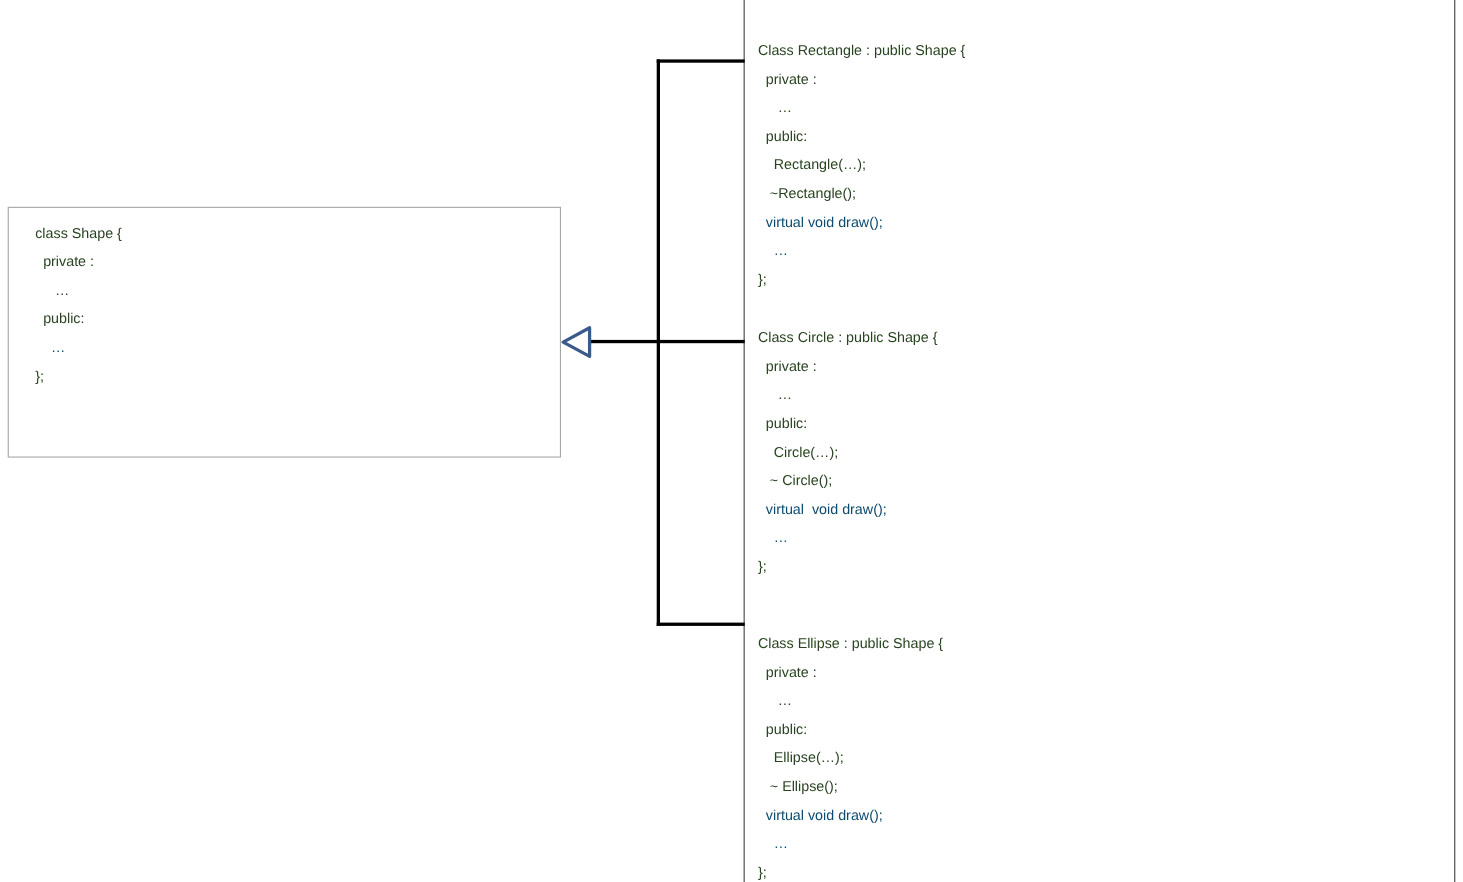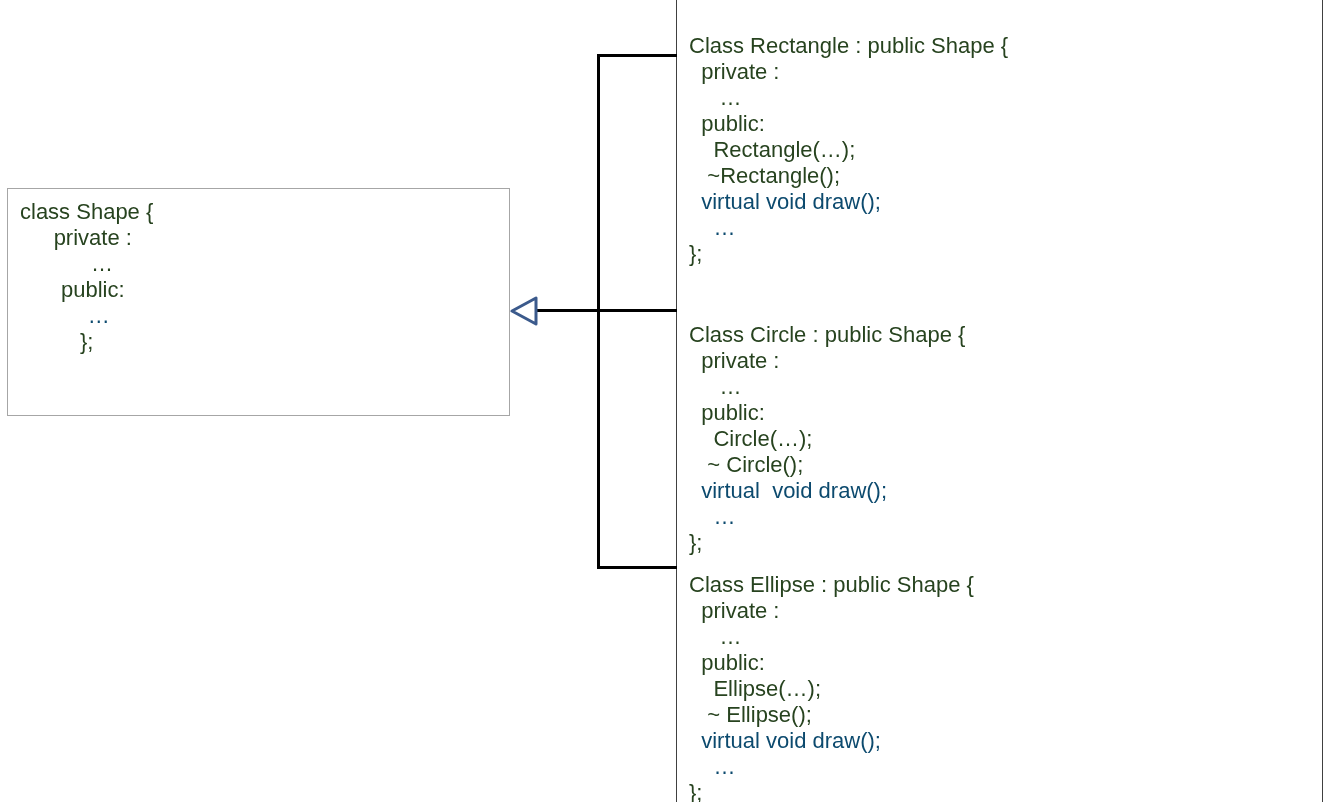--- a/index.html
+++ b/index.html
@@ -43,35 +43,35 @@
     width: 503px;
     height: 228px;
     border: 1px solid #a6a6a6;
     background: #ffffff;
   }
 
   
   .code-block {
     position: absolute;
     font-family: "Liberation Sans", sans-serif;
-    font-size: 22px;
+    font-size: 13px;
     line-height: 26px;
     color: #27431f;
     white-space: pre;
   }
   .code-line {
     white-space: pre;
     display: block;
     height: 26px;
   }
   .code-line.red { color: #0c4a6e; }
 
-  .base-code  { left: 12px;  top: 10px; text-align: center; }
+  .base-code  { left: 24px;  top: 10px; }
   .derived-1  { left: 689px; top: 33px; }
-  .derived-2  { left: 689px; top: 294px; margin-top: 28px; }
+  .derived-2  { left: 689px; top: 294px; }
   .derived-3  { left: 689px; top: 556px; margin-top: 16px; }
 
   
   .conn {
     position: absolute;
     background: #000000;
   }
   
   .conn.main-horizontal {
     left: 534px;

